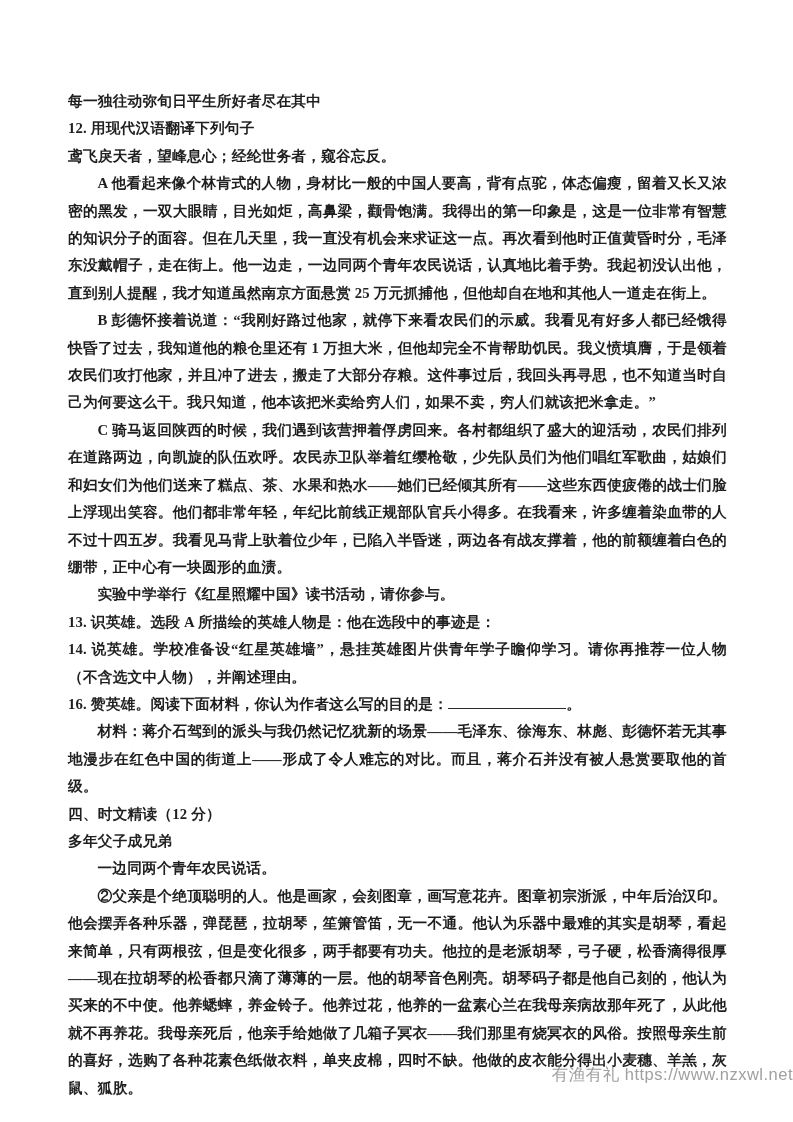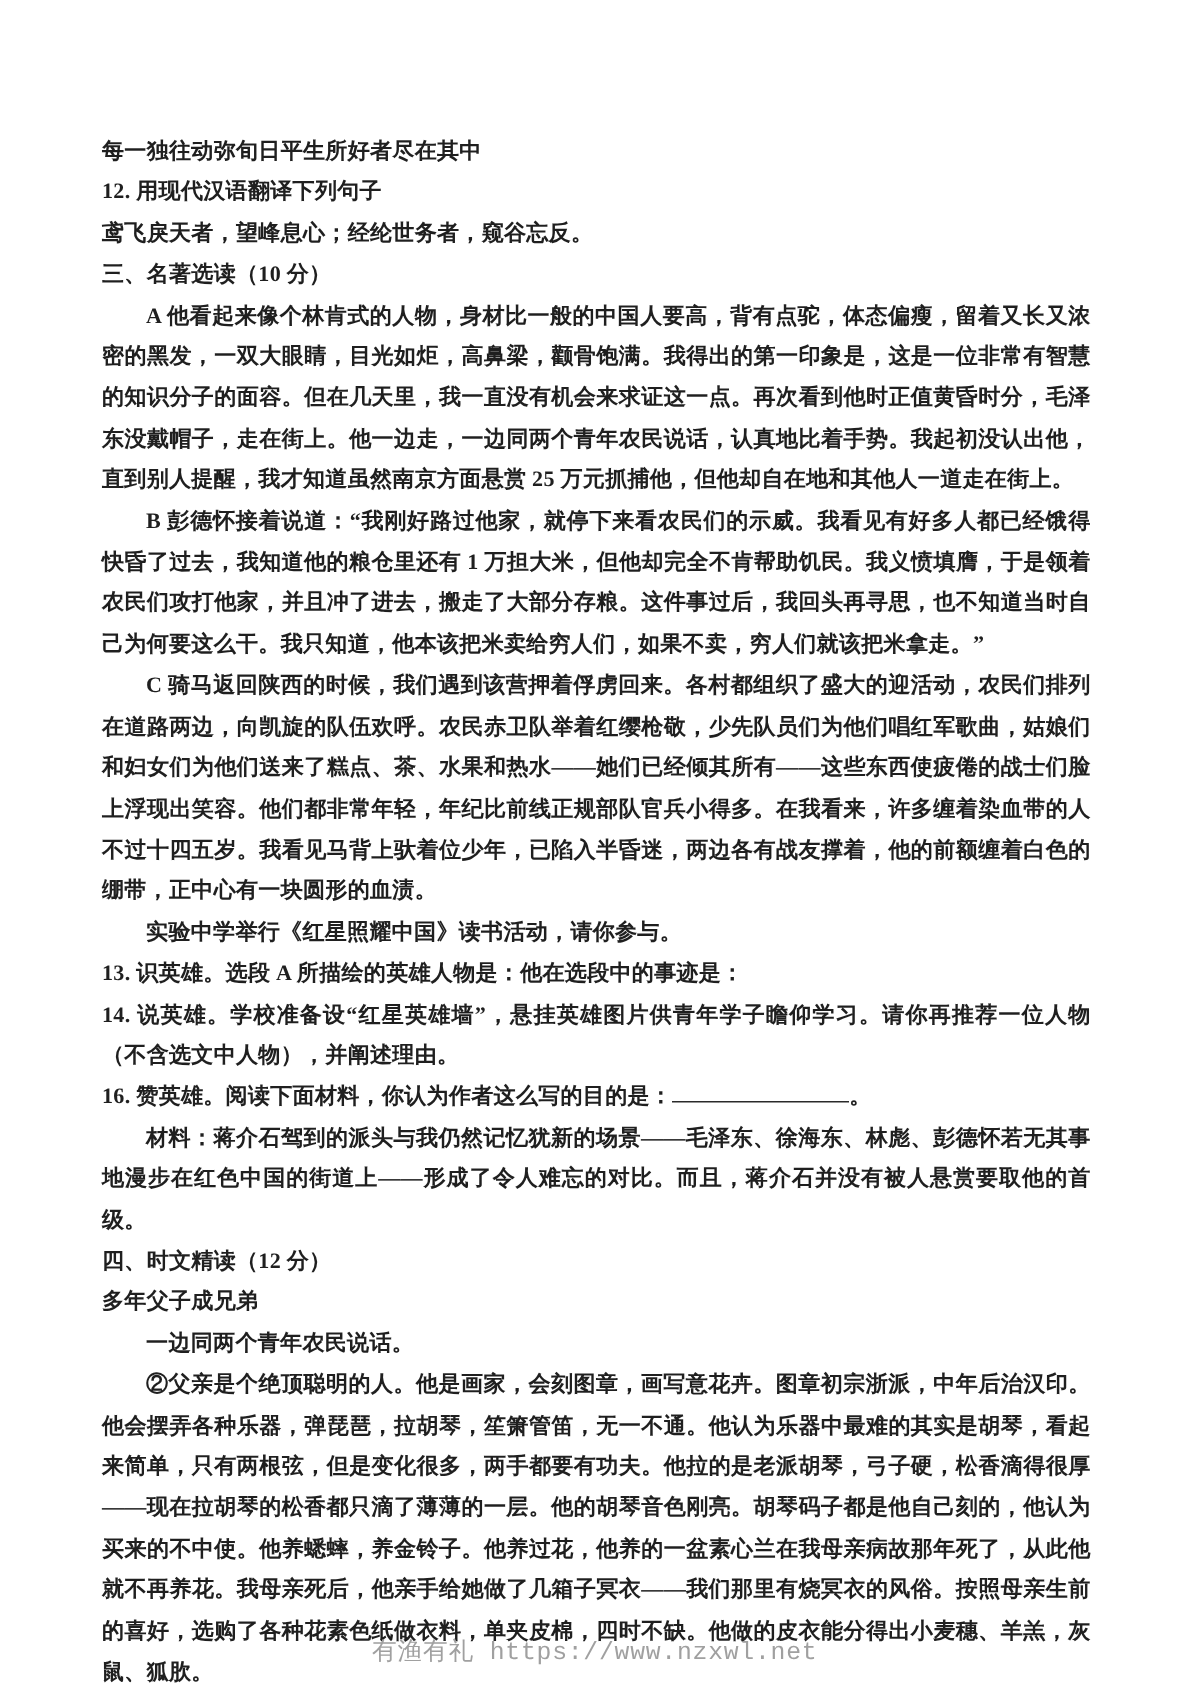--- a/index.html
+++ b/index.html
@@ -46,39 +46,37 @@
     width: 118px;
     height: 14px;
     border-bottom: 1px solid #2a2a2a;
     vertical-align: baseline;
   }
   .footer {
     position: absolute;
     left: 0;
     right: 0;
     top: 1064px;
-    text-align: center;
-    font-family: Liberation Mono, monospace;
+    text-align: right;
+    font-family: Liberation Sans, sans-serif;
     font-size: 16.5px;
     letter-spacing: 0.5px;
-    margin-top: 26px;
   }
 </style>
 </head>
 <body style="color: rgb(31, 31, 31); background: rgb(255, 255, 255);">
 
 <div class="doc">
 
   <p>每一独往动弥旬日平生所好者尽在其中</p>
 
   <p>12. 用现代汉语翻译下列句子</p>
 
   <p>鸢飞戾天者，望峰息心；经纶世务者，窥谷忘反。</p>
 
-  <p class="heading">三、名著选读（10 分）</p>
 
   <p class="indent">A 他看起来像个林肯式的人物，身材比一般的中国人要高，背有点驼，体态偏瘦，留着又长又浓密的黑发，一双大眼睛，目光如炬，高鼻梁，颧骨饱满。我得出的第一印象是，这是一位非常有智慧的知识分子的面容。但在几天里，我一直没有机会来求证这一点。再次看到他时正值黄昏时分，毛泽东没戴帽子，走在街上。他一边走，一边同两个青年农民说话，认真地比着手势。我起初没认出他，直到别人提醒，我才知道虽然南京方面悬赏 25 万元抓捕他，但他却自在地和其他人一道走在街上。</p>
 
   <p class="indent">B 彭德怀接着说道：“我刚好路过他家，就停下来看农民们的示威。我看见有好多人都已经饿得快昏了过去，我知道他的粮仓里还有 1 万担大米，但他却完全不肯帮助饥民。我义愤填膺，于是领着农民们攻打他家，并且冲了进去，搬走了大部分存粮。这件事过后，我回头再寻思，也不知道当时自己为何要这么干。我只知道，他本该把米卖给穷人们，如果不卖，穷人们就该把米拿走。”</p>
 
   <p class="indent">C 骑马返回陕西的时候，我们遇到该营押着俘虏回来。各村都组织了盛大的迎活动，农民们排列在道路两边，向凯旋的队伍欢呼。农民赤卫队举着红缨枪敬，少先队员们为他们唱红军歌曲，姑娘们和妇女们为他们送来了糕点、茶、水果和热水——她们已经倾其所有——这些东西使疲倦的战士们脸上浮现出笑容。他们都非常年轻，年纪比前线正规部队官兵小得多。在我看来，许多缠着染血带的人不过十四五岁。我看见马背上驮着位少年，已陷入半昏迷，两边各有战友撑着，他的前额缠着白色的绷带，正中心有一块圆形的血渍。</p>
 
   <p class="indent">实验中学举行《红星照耀中国》读书活动，请你参与。</p>
 
   <p>13. 识英雄。选段 A 所描绘的英雄人物是：他在选段中的事迹是：</p>

